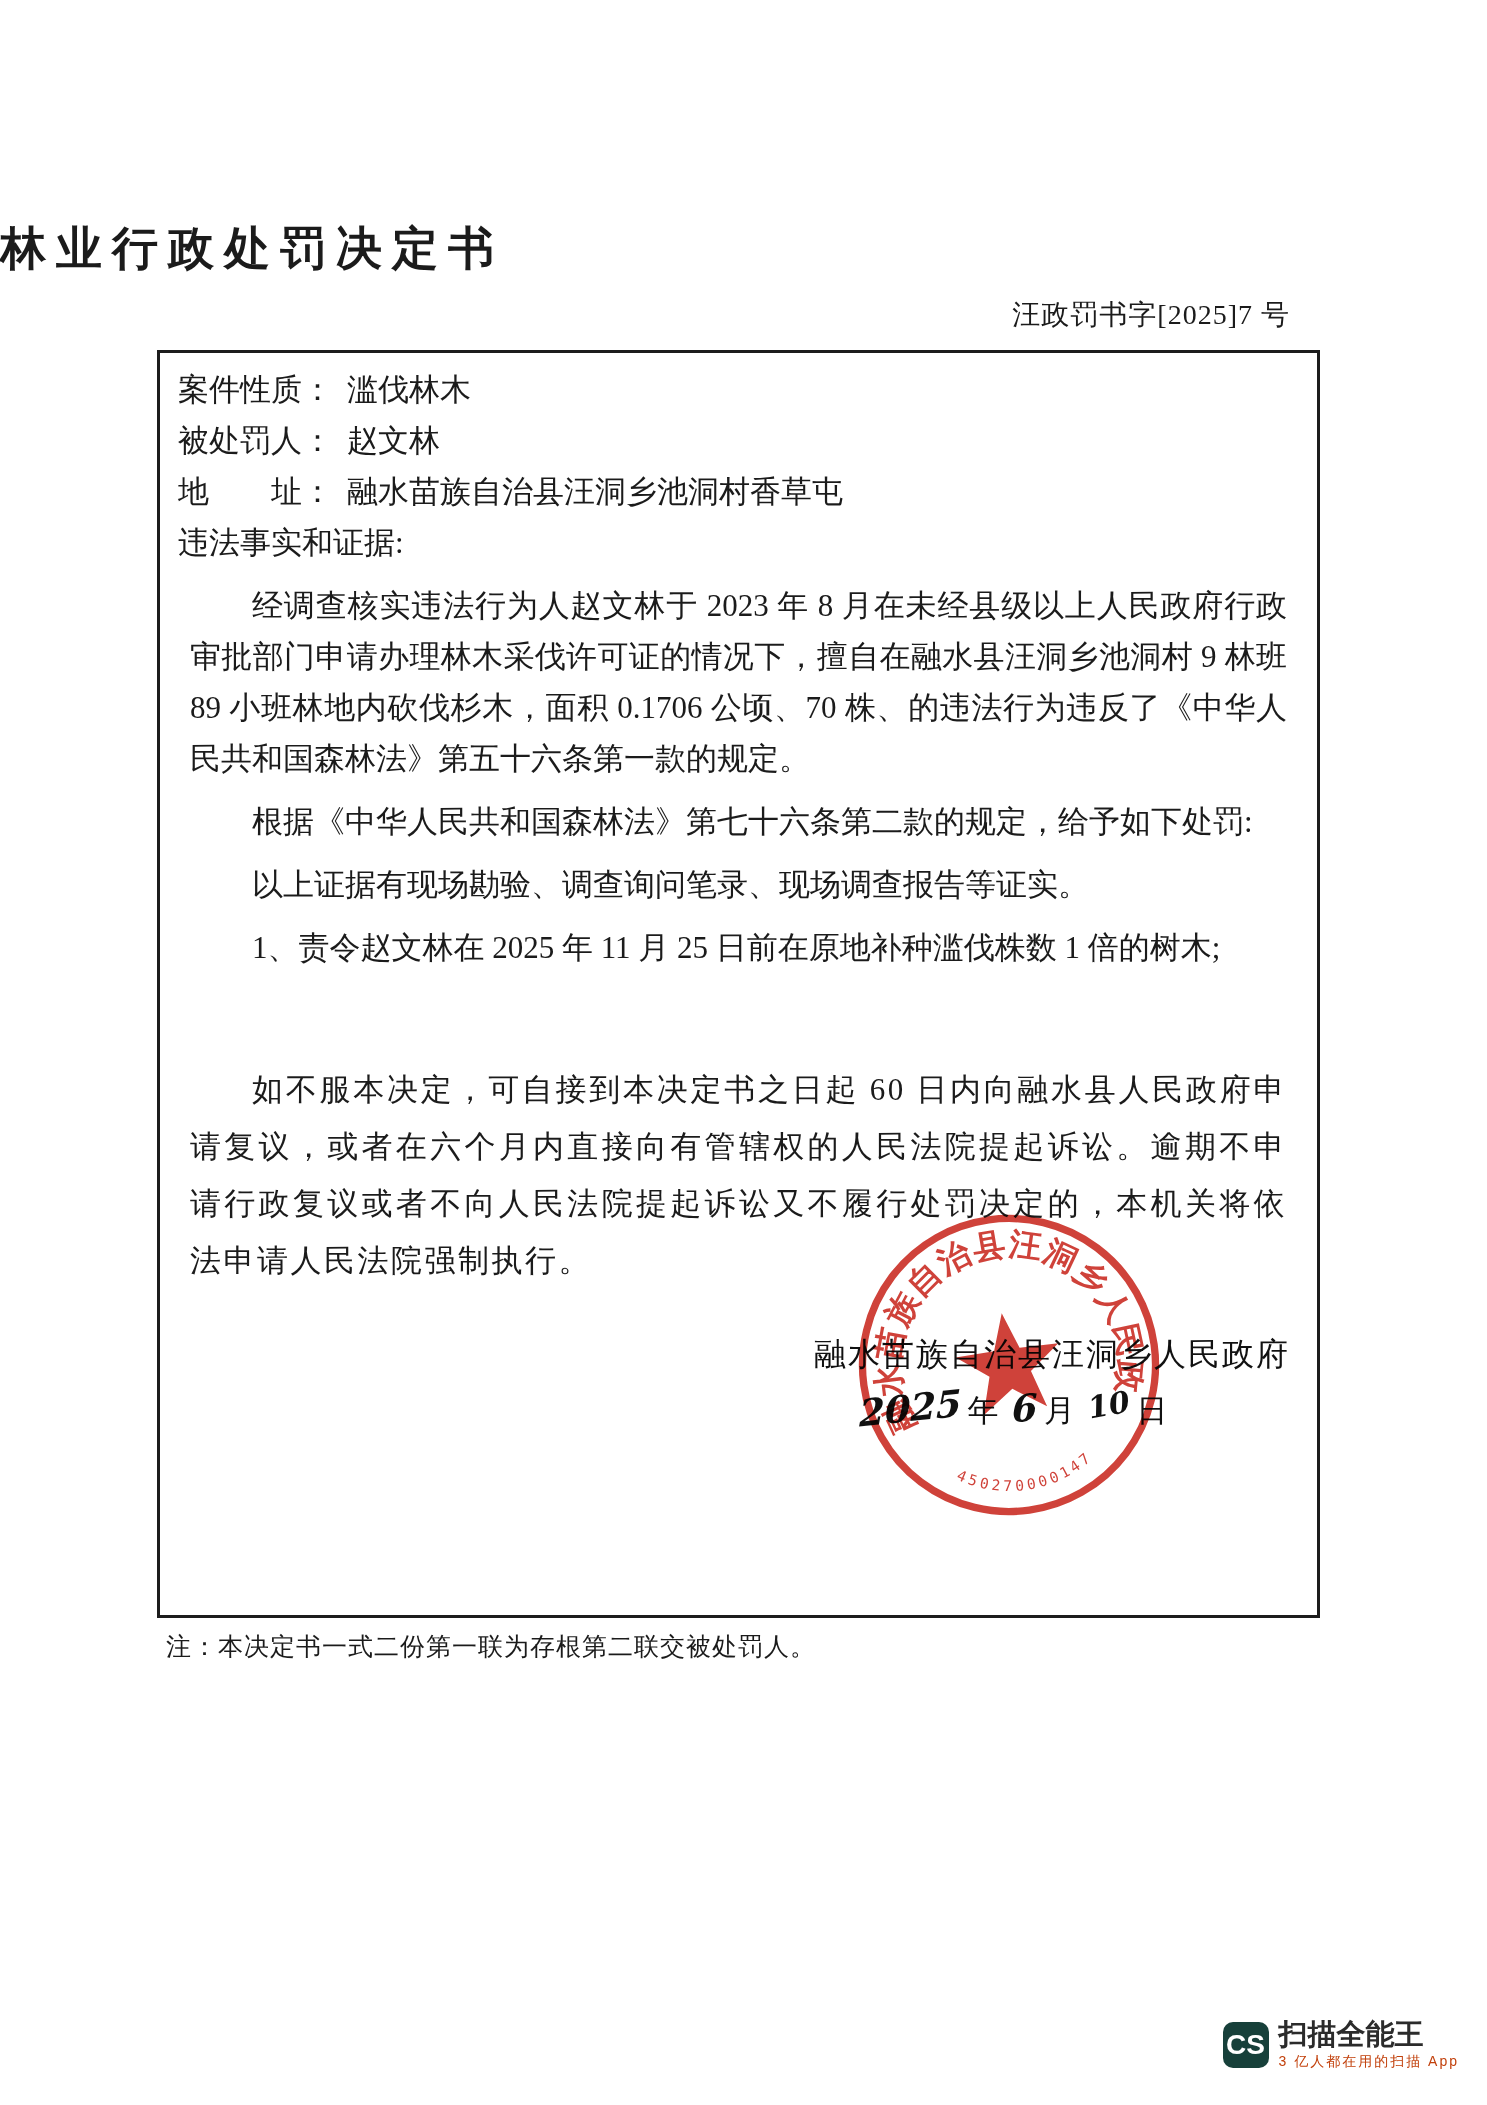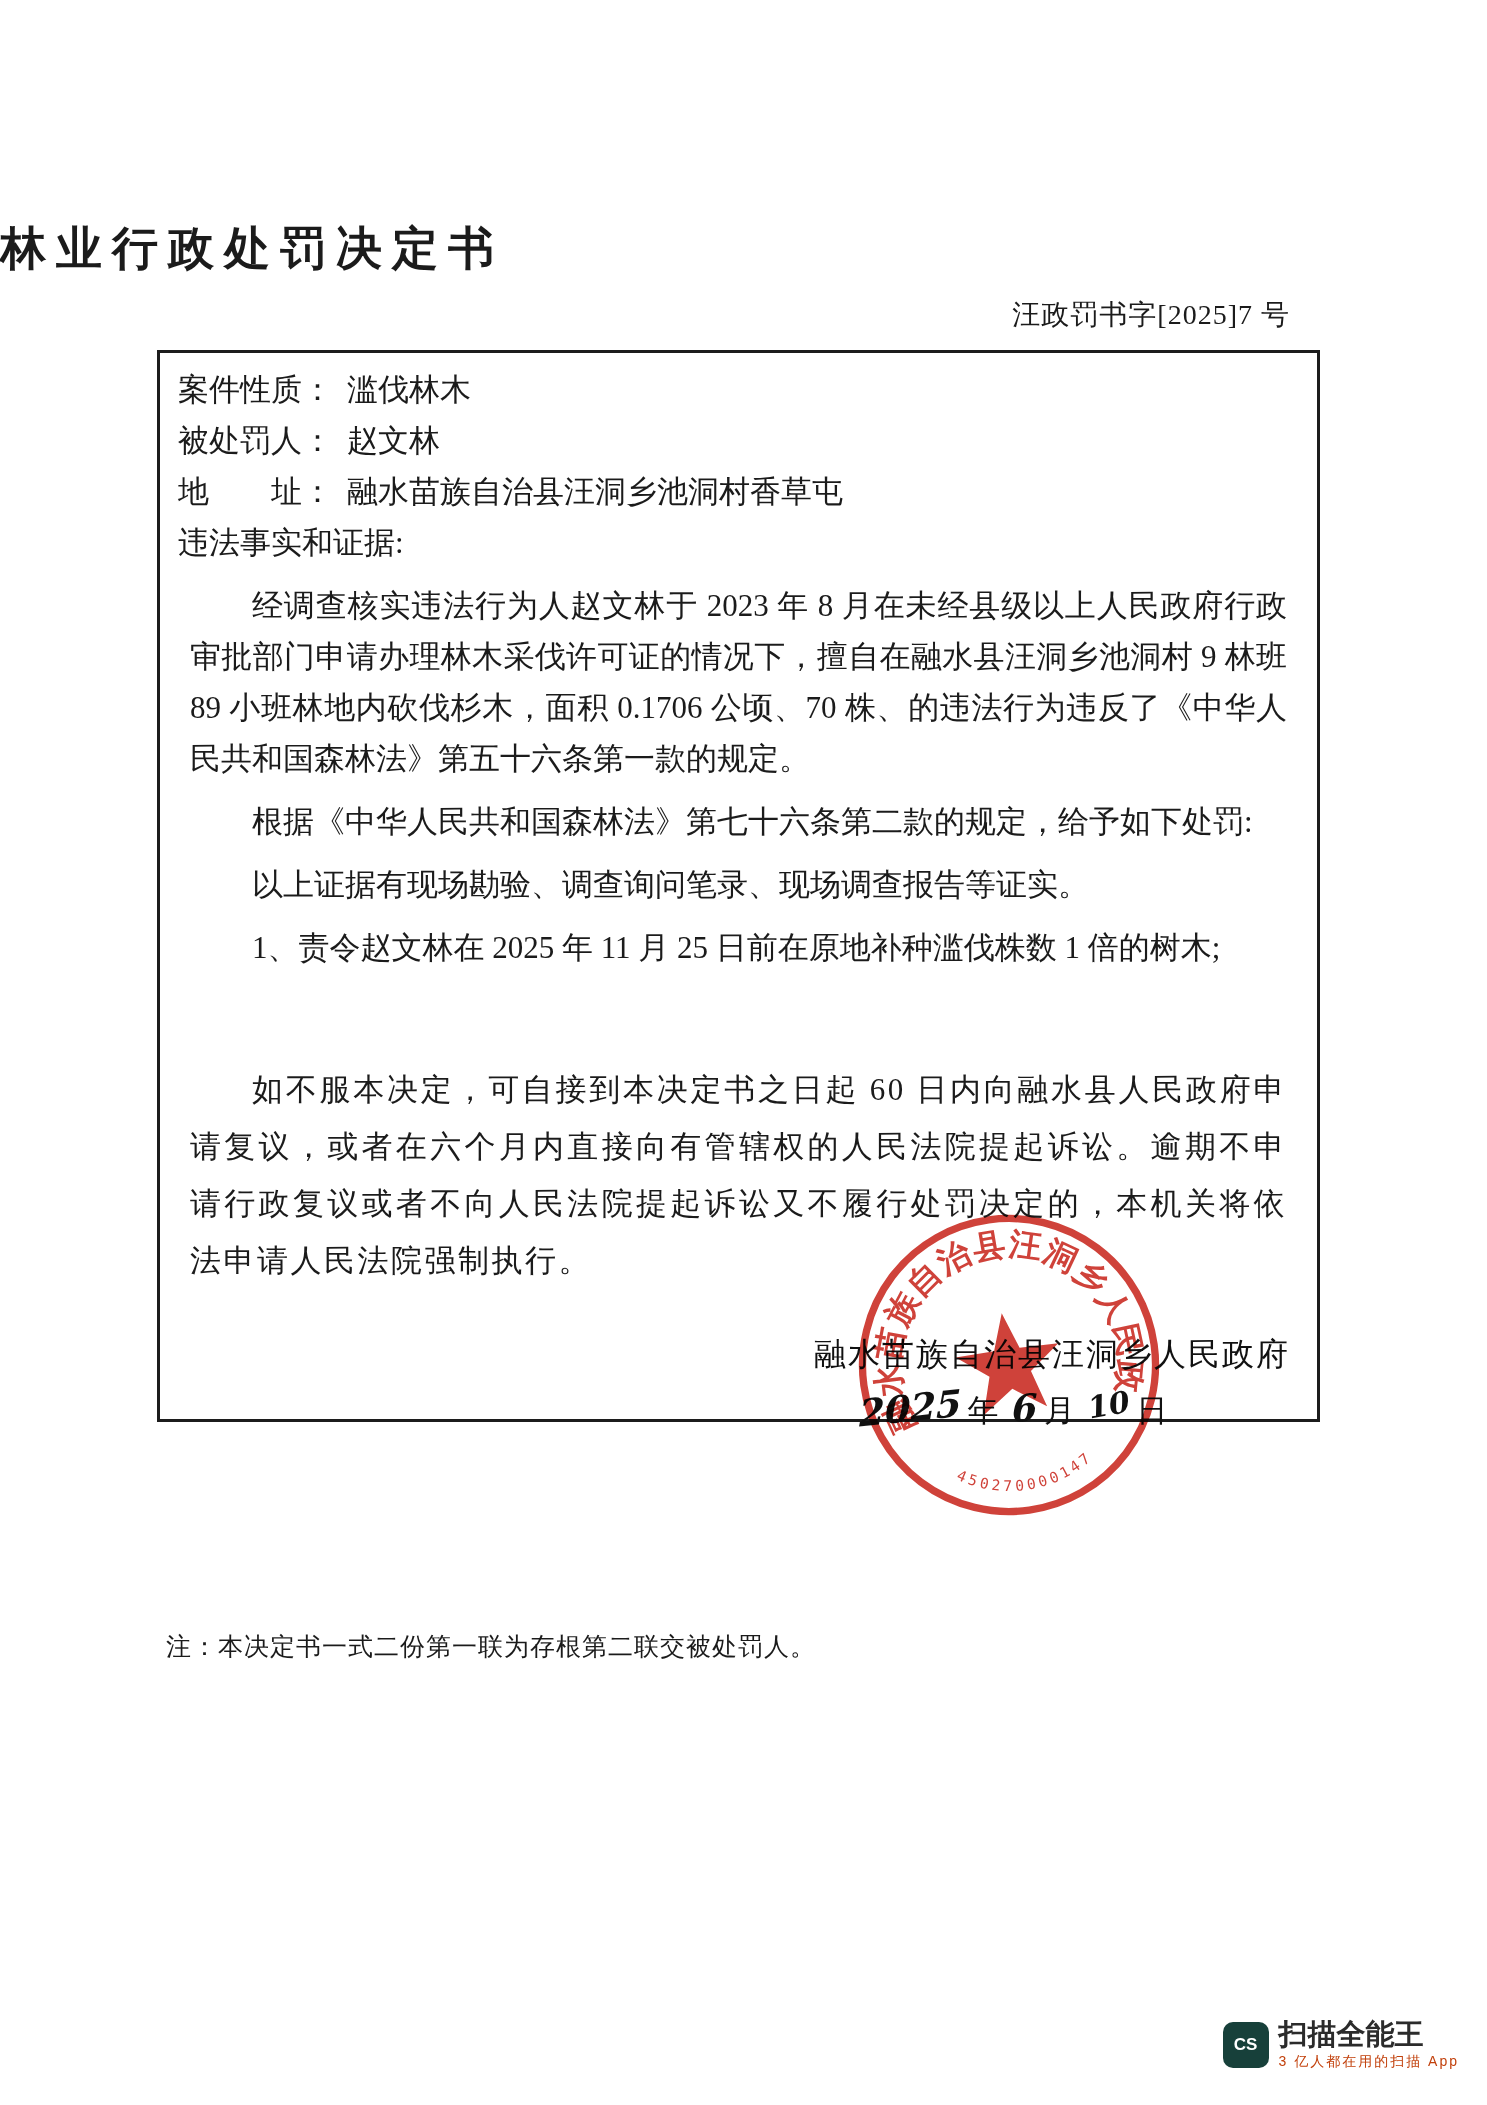--- a/index.html
+++ b/index.html
@@ -15,21 +15,21 @@
     position:absolute; top:218px; left:0; width:100%;
     margin:0; text-align:left;
     font-size:46px; font-weight:700; letter-spacing:10px;
   }
   .doc-number {
     position:absolute; top:296px; right:197px;
     font-size:28px; letter-spacing:1px;
   }
   .main-box {
     position:absolute; left:157px; top:350px;
-    width:1163px; height:1072px;
+    width:1163px; height:1268px;
     border:3px solid #1c1c1c; box-sizing:border-box;
     padding:11px 18px 0 18px;
     font-size:31px; line-height:51px;
   }
   .field-row { white-space:nowrap; }
   .field-label { font-weight:400; }
   .field-value { margin-left:14px; }
   .section-heading { }
   .para { margin:12px; text-align:justify; text-justify:inter-ideograph; }
   .indent { text-indent:2em; }
@@ -64,21 +64,21 @@
   }
   .watermark {
     position:absolute; right:28px; bottom:34px;
     display:flex; align-items:center; gap:10px;
     font-family:"Liberation Sans","DejaVu Sans",sans-serif;
   }
   .wm-logo {
     width:46px; height:46px; border-radius:10px;
     background:#17403a; color:#ffffff;
     display:flex; align-items:center; justify-content:center;
-    font-weight:700; font-size:17px; letter-spacing:0;
+    font-weight:700; font-size:28px; letter-spacing:0;
   }
   .wm-col { display:flex; flex-direction:column; justify-content:space-between; }
   .wm-name { font-size:29px; font-weight:700; color:#2b2b2b; line-height:32px; }
   .wm-tagline { font-size:14px; color:#c2410c; letter-spacing:2px; margin-top:3px; }
 </style>
 </head>
 <body>
 
 <div class="page">
 

